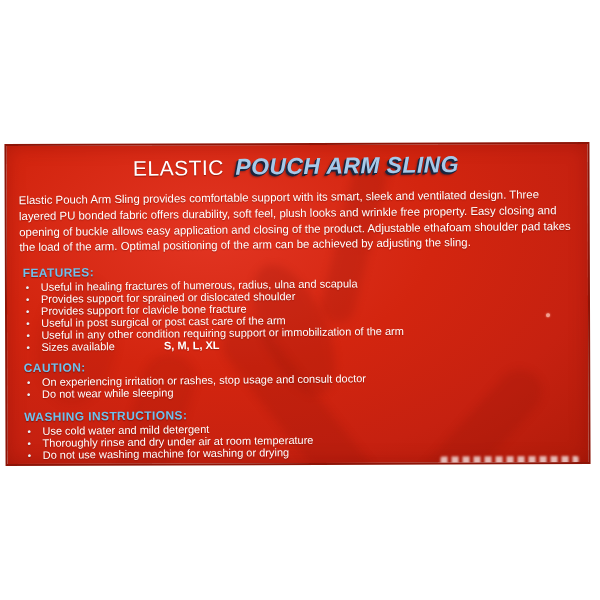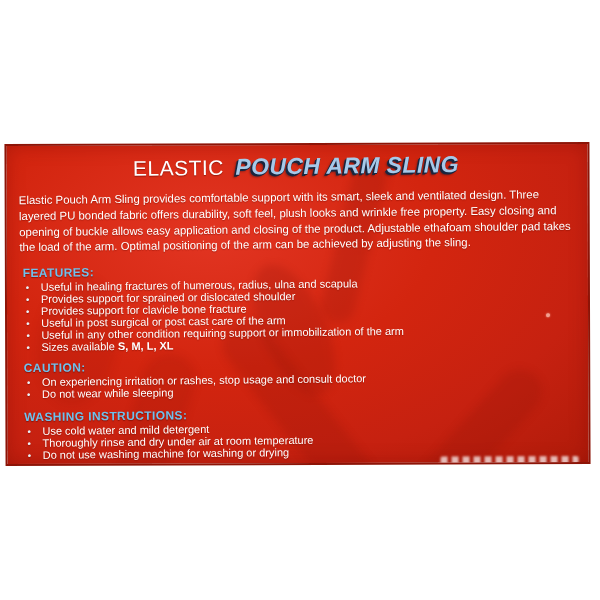--- a/index.html
+++ b/index.html
@@ -48,21 +48,21 @@
   .sec-heading{
     color:#6fc0ec;font-weight:bold;font-size:12px;line-height:13px;letter-spacing:.4px;
     margin-bottom:2px;text-shadow:0 1px 1px rgba(80,5,0,.5);
   }
   .sec-list{list-style:none;margin:0;padding:0;}
   .bullet-item{
     position:relative;color:#ffffff;font-size:11px;line-height:11.9px;padding-left:18px;
     text-shadow:0 1px 1px rgba(110,10,0,.45);
   }
   .dot{position:absolute;left:3px;top:0;color:#e9f3fa;font-size:10px;}
-  .bullet-text b{font-weight:bold;}
+  .bullet-text b{font-weight:bold;margin-left:46px;}
   .material{
     margin:7px 0 0 5px;color:#ffffff;font-size:11.6px;
     text-shadow:0 1px 1px rgba(110,10,0,.45);
   }
   .material span{margin-left:4px;}
   .cutoff{
     position:absolute;right:10px;bottom:-2px;width:138px;height:8px;border-radius:2px;
     background:repeating-linear-gradient(90deg, rgba(255,255,255,.7) 0 7px, rgba(255,255,255,0) 7px 11px);
     filter:blur(1.3px);
   }

